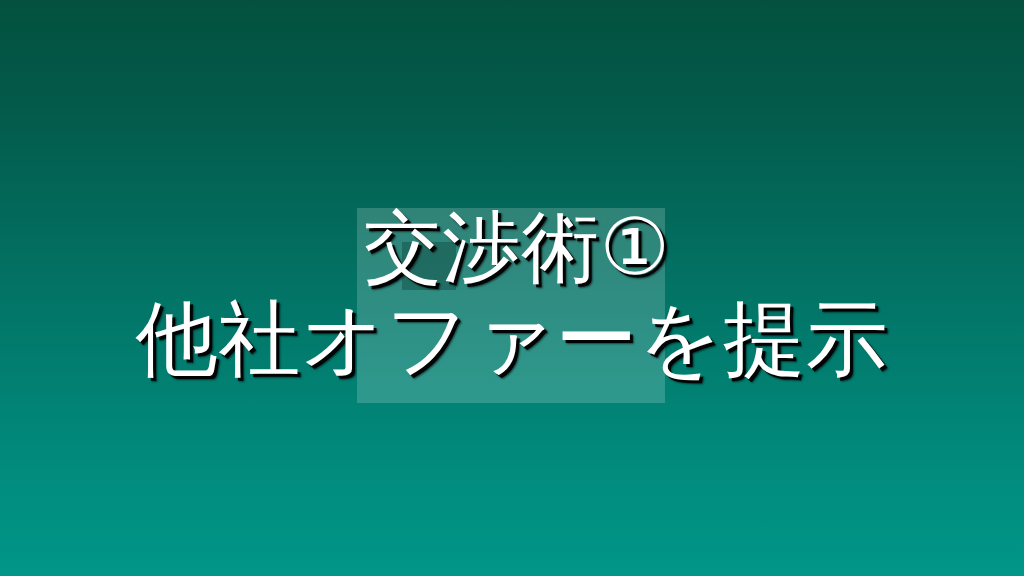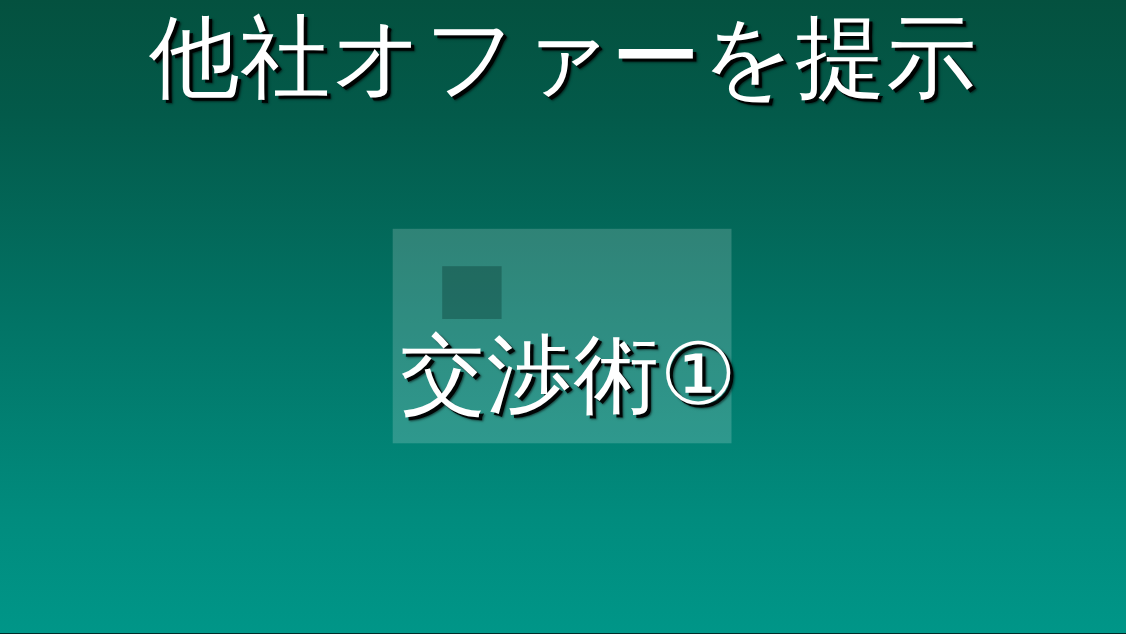--- a/index.html
+++ b/index.html
@@ -81,17 +81,17 @@
 </head>
 <body>
 
 <div id="slide">
 
   <div id="overlay-panel"></div>
 
   <div id="overlay-accent"></div>
 
   <div id="title-block">
+    <div id="title-line-1" class="title-line">交渉術①</div>
     <div id="title-line-2" class="title-line">他社オファーを提示</div>
-    <div id="title-line-1" class="title-line">交渉術①</div>
   </div>
 
 </div>
 
 </body></html>

